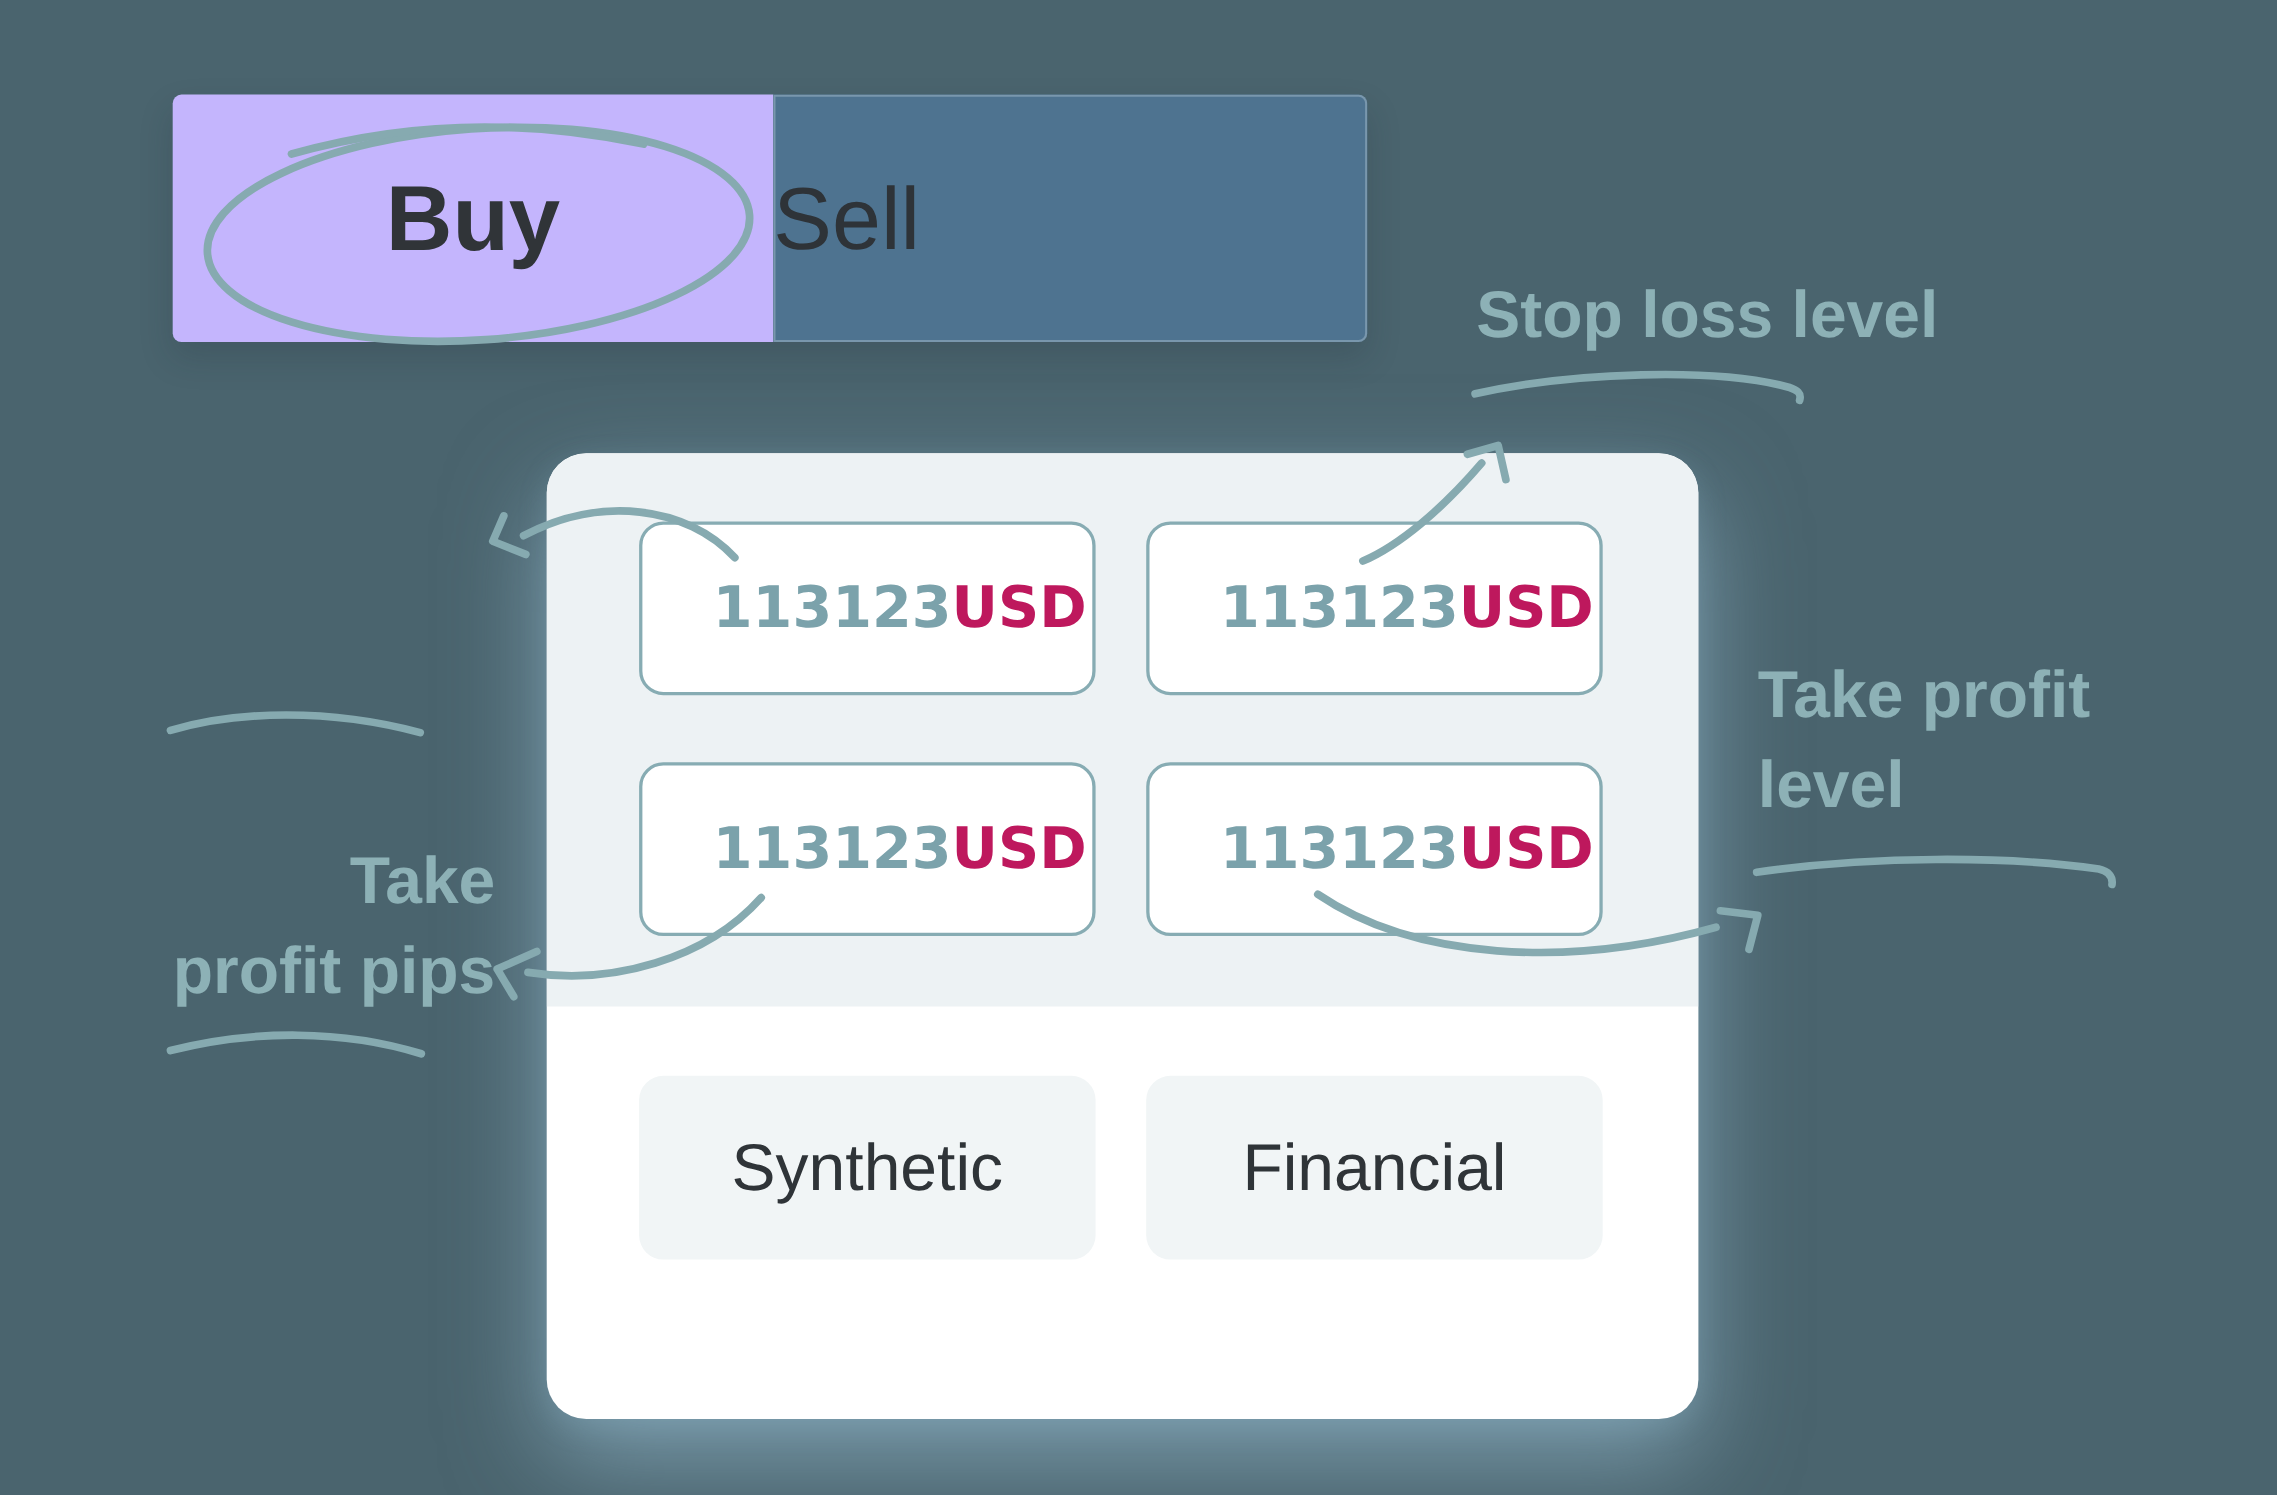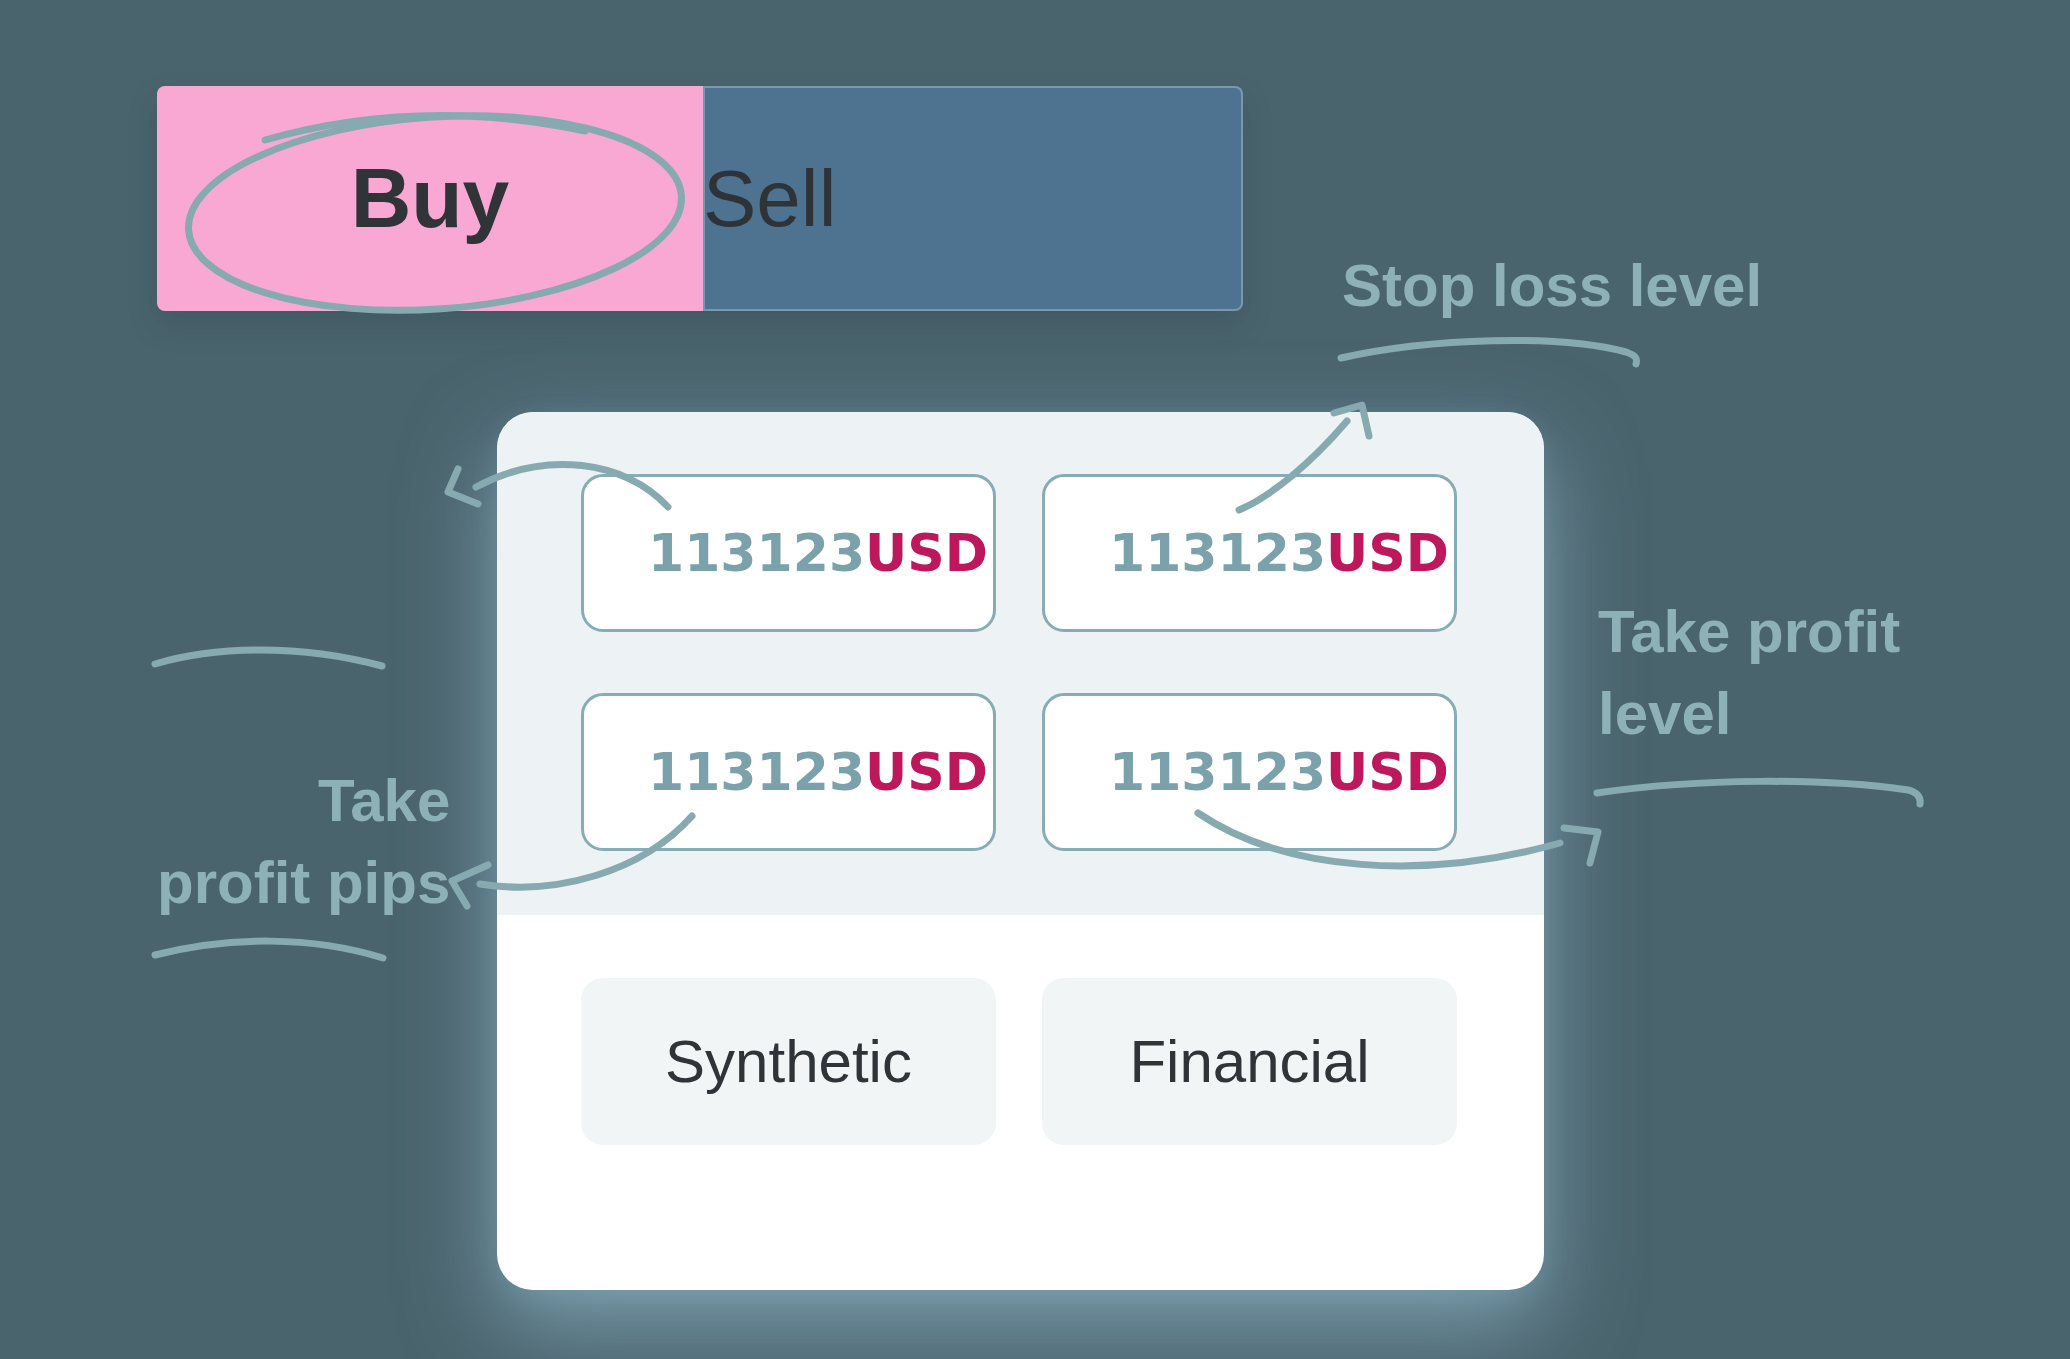--- a/index.html
+++ b/index.html
@@ -7,21 +7,21 @@
     position:relative;width:2070px;height:1359px;overflow:hidden;
     background:#4a646e;font-family:"Liberation Sans",sans-serif;
   }
   
   .toggle{
     position:absolute;left:157px;top:86px;width:1086px;height:225px;
     border-radius:8px;display:flex;
     box-shadow:0 14px 30px rgba(25,40,48,.18);
   }
   .toggle .buy{
-    width:546px;height:100%;background:#f9a8d4;
+    width:546px;height:100%;background:#c4b5fd;
     border-radius:8px 0 0 8px;
     display:flex;align-items:center;justify-content:center;
     font-weight:700;font-size:84px;color:#303438;
   }
   .toggle .sell{
     width:540px;height:100%;background:#4e7390;
     border-radius:0 8px 8px 0;
     box-shadow:inset 0 0 0 2px rgba(235,243,247,.28);
     display:flex;align-items:center;justify-content:flex-start;
     font-weight:400;font-size:80px;color:#2e3338;

